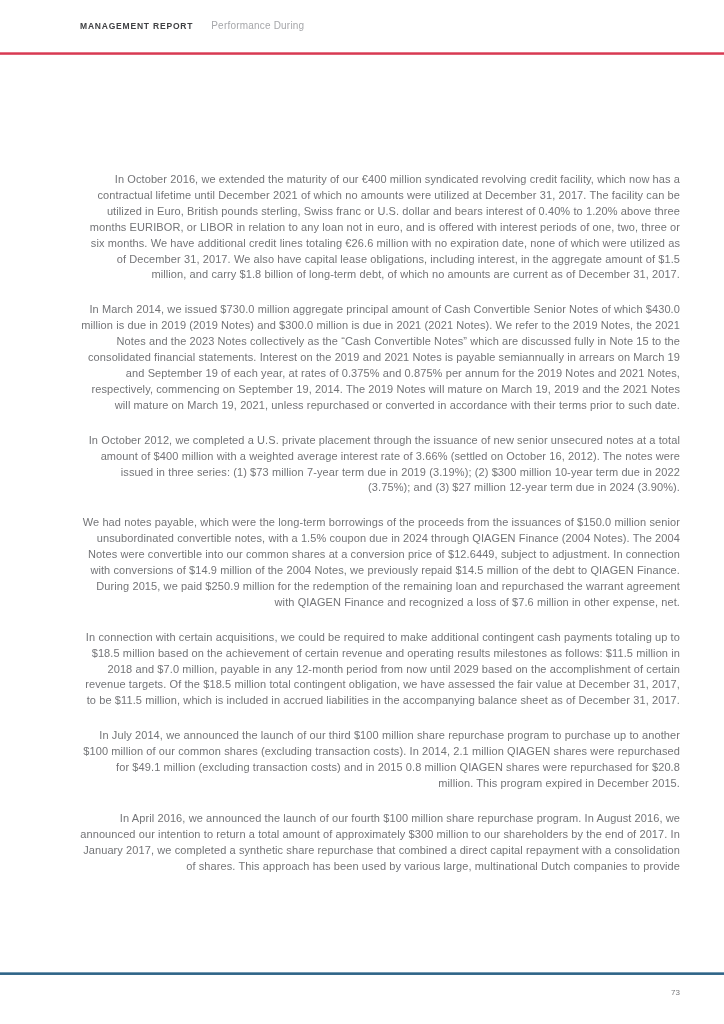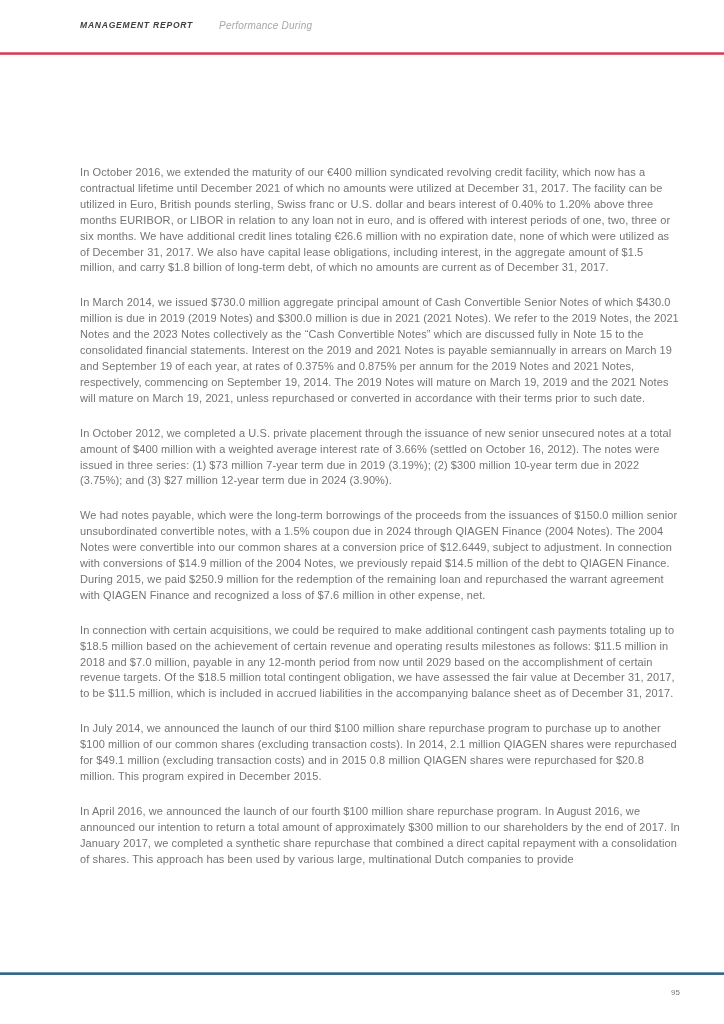--- a/index.html
+++ b/index.html
@@ -14,23 +14,22 @@
     height: 1024px;
     background: #ffffff;
     margin: 0 auto;
     overflow: hidden;
   }
   .header {
     position: absolute;
     left: 80px;
     top: 20px;
     display: flex;
-    align-items: flex-start;
-    gap: 26px;
-    font-style: italic;
+    align-items: center;
+    gap: 18px;
   }
   .header .section {
     font-size: 8.5px;
     font-weight: 700;
     letter-spacing: 0.8px;
     color: #3f4043;
     text-transform: uppercase;
   }
   .header .subsection {
     font-size: 10px;
@@ -52,26 +51,26 @@
     top: 972px;
     background: linear-gradient(to bottom, #9db8cb, #2f6487 45%, #2f6487 80%, #6b94ad);
   }
   .content {
     position: absolute;
     left: 80px;
     top: 160px;
     width: 600px;
   }
   .content p {
-    margin: 5px 0 19px 0;
+    margin: 12px 0 19px 0;
     font-size: 11px;
     line-height: 15.9px;
     color: #737477;
     letter-spacing: 0.1px;
-    text-align: left;
+    text-align: right;
   }
   .page-number {
     position: absolute;
     right: 44px;
     top: 988px;
     font-size: 8px;
     color: #77787b;
   }
 </style>
 </head>
@@ -91,15 +90,15 @@
     <p>In March 2014, we issued $730.0 million aggregate principal amount of Cash Convertible Senior Notes of which $430.0 million is due in 2019 (2019 Notes) and $300.0 million is due in 2021 (2021 Notes). We refer to the 2019 Notes, the 2021 Notes and the 2023 Notes collectively as the “Cash Convertible Notes” which are discussed fully in Note 15 to the consolidated financial statements. Interest on the 2019 and 2021 Notes is payable semiannually in arrears on March 19 and September 19 of each year, at rates of 0.375% and 0.875% per annum for the 2019 Notes and 2021 Notes, respectively, commencing on September 19, 2014. The 2019 Notes will mature on March 19, 2019 and the 2021 Notes will mature on March 19, 2021, unless repurchased or converted in accordance with their terms prior to such date.</p>
     <p>In October 2012, we completed a U.S. private placement through the issuance of new senior unsecured notes at a total amount of $400 million with a weighted average interest rate of 3.66% (settled on October 16, 2012). The notes were issued in three series: (1) $73 million 7-year term due in 2019 (3.19%); (2) $300 million 10-year term due in 2022 (3.75%); and (3) $27 million 12-year term due in 2024 (3.90%).</p>
     <p>We had notes payable, which were the long-term borrowings of the proceeds from the issuances of $150.0 million senior unsubordinated convertible notes, with a 1.5% coupon due in 2024 through QIAGEN Finance (2004 Notes). The 2004 Notes were convertible into our common shares at a conversion price of $12.6449, subject to adjustment. In connection with conversions of $14.9 million of the 2004 Notes, we previously repaid $14.5 million of the debt to QIAGEN Finance. During 2015, we paid $250.9 million for the redemption of the remaining loan and repurchased the warrant agreement with QIAGEN Finance and recognized a loss of $7.6 million in other expense, net.</p>
     <p>In connection with certain acquisitions, we could be required to make additional contingent cash payments totaling up to $18.5 million based on the achievement of certain revenue and operating results milestones as follows: $11.5 million in 2018 and $7.0 million, payable in any 12-month period from now until 2029 based on the accomplishment of certain revenue targets. Of the $18.5 million total contingent obligation, we have assessed the fair value at December 31, 2017, to be $11.5 million, which is included in accrued liabilities in the accompanying balance sheet as of December 31, 2017.</p>
     <p>In July 2014, we announced the launch of our third $100 million share repurchase program to purchase up to another $100 million of our common shares (excluding transaction costs). In 2014, 2.1 million QIAGEN shares were repurchased for $49.1 million (excluding transaction costs) and in 2015 0.8 million QIAGEN shares were repurchased for $20.8 million. This program expired in December 2015.</p>
     <p>In April 2016, we announced the launch of our fourth $100 million share repurchase program. In August 2016, we announced our intention to return a total amount of approximately $300 million to our shareholders by the end of 2017. In January 2017, we completed a synthetic share repurchase that combined a direct capital repayment with a consolidation of shares. This approach has been used by various large, multinational Dutch companies to provide</p>
   </div>
 
   <div class="rule rule-blue"></div>
 
-  <span class="page-number">95</span>
+  <span class="page-number">73</span>
 
 </div>
 
 </body></html>

